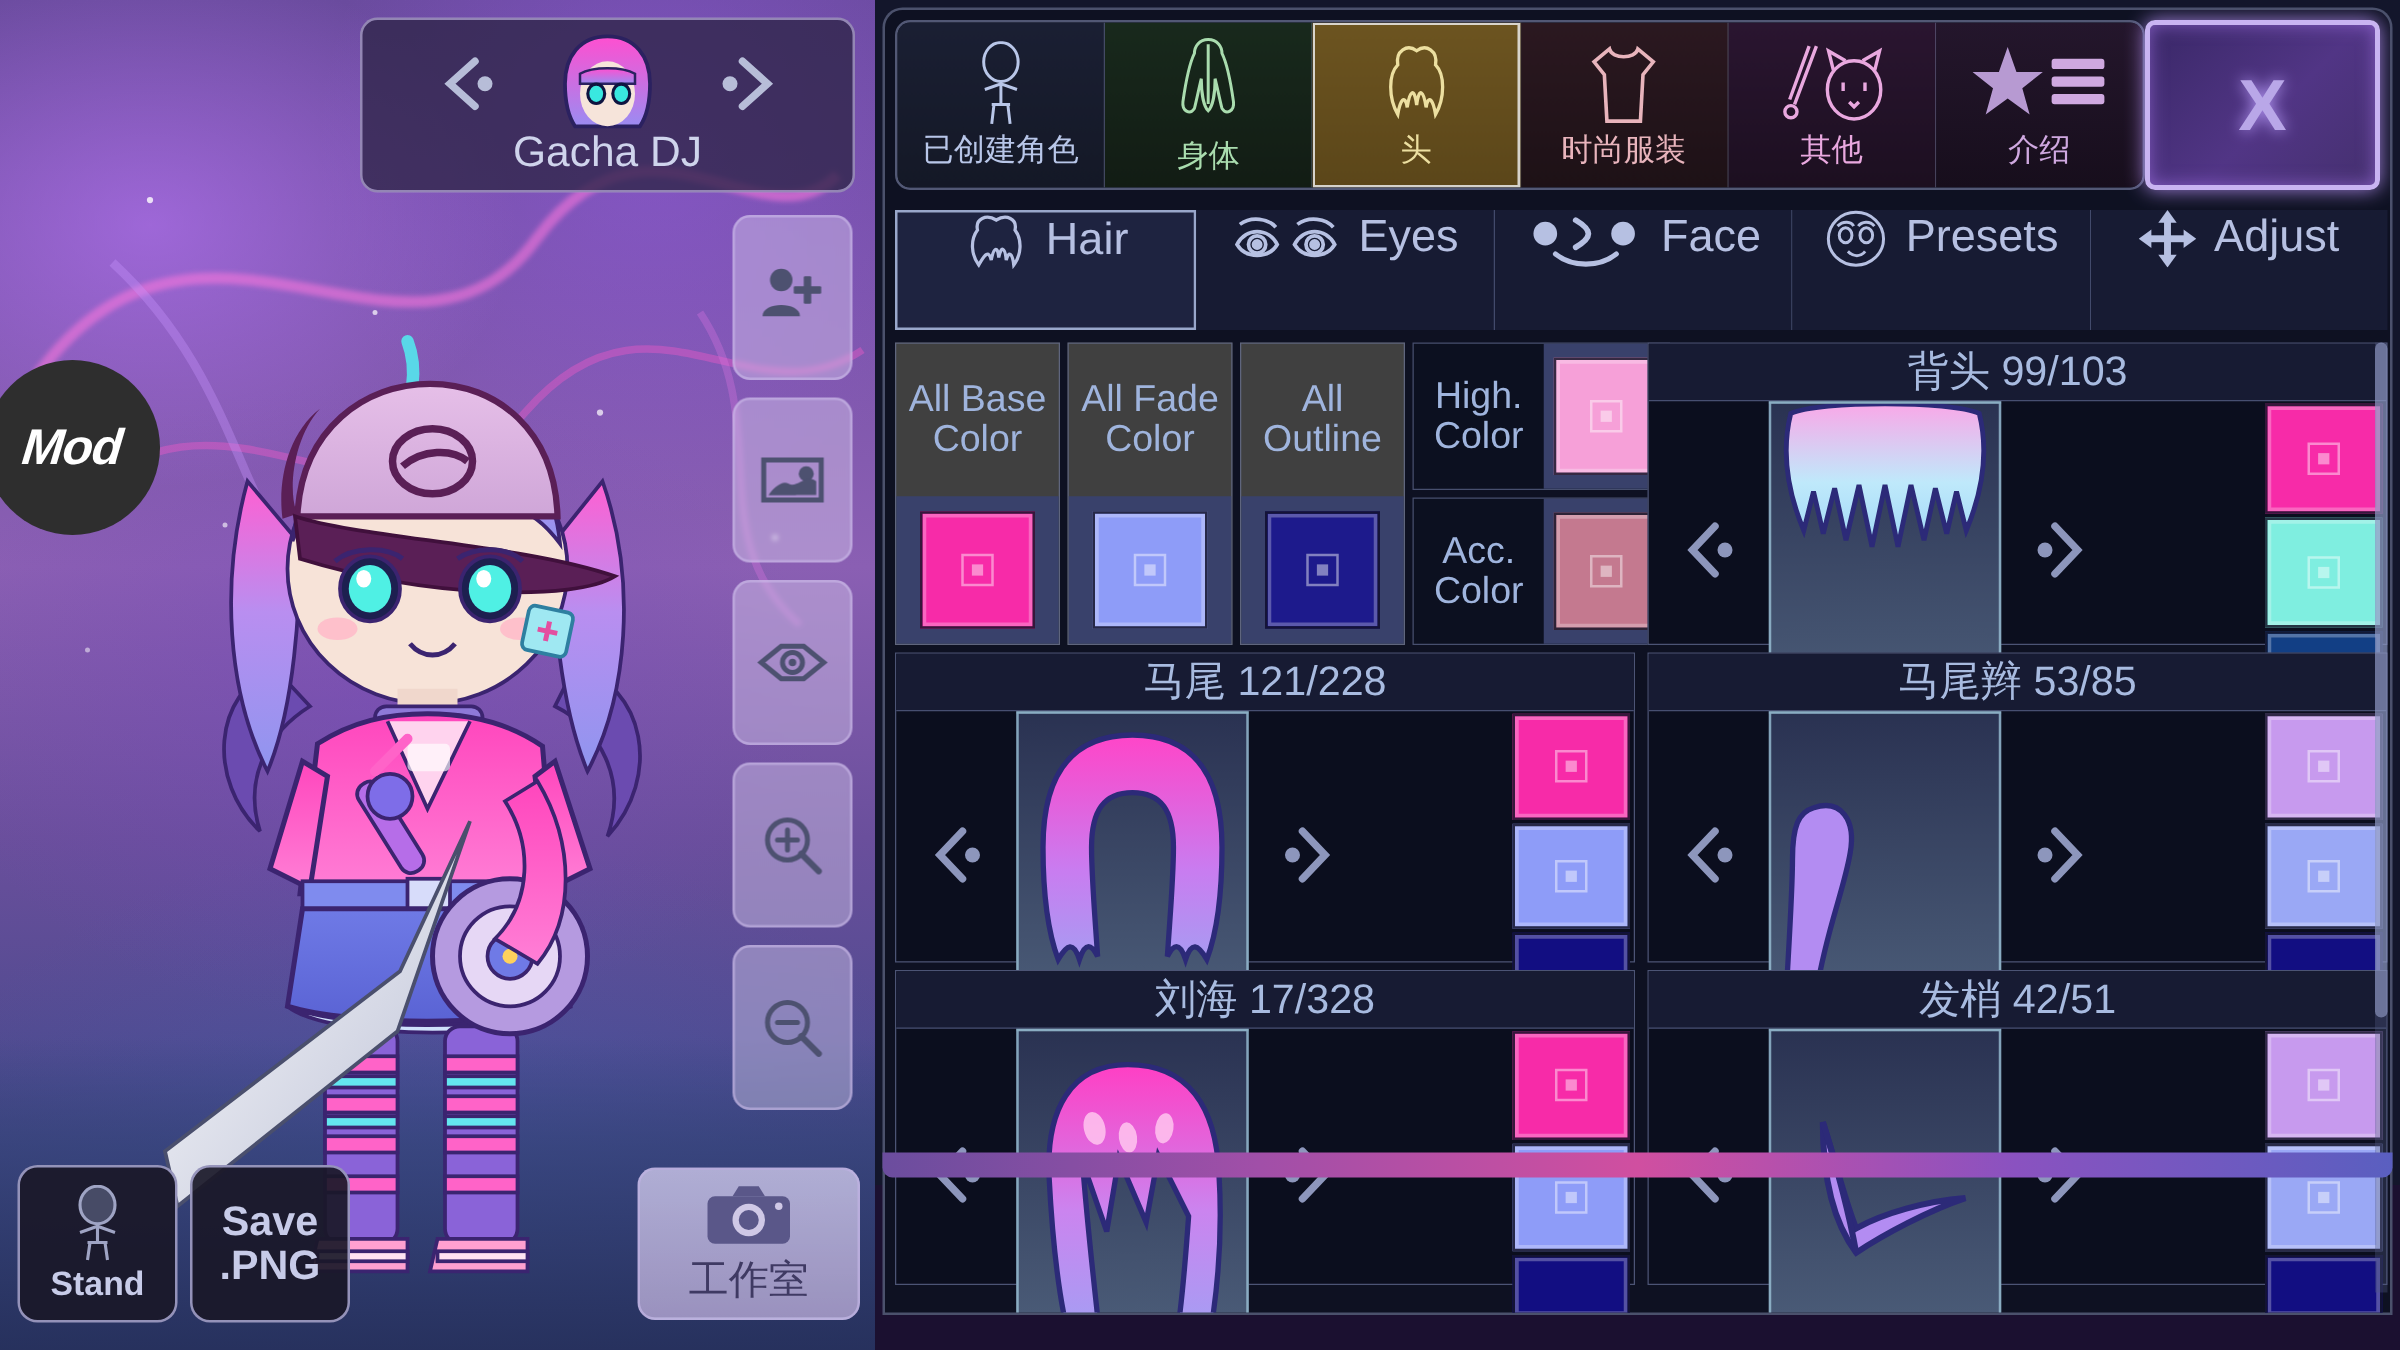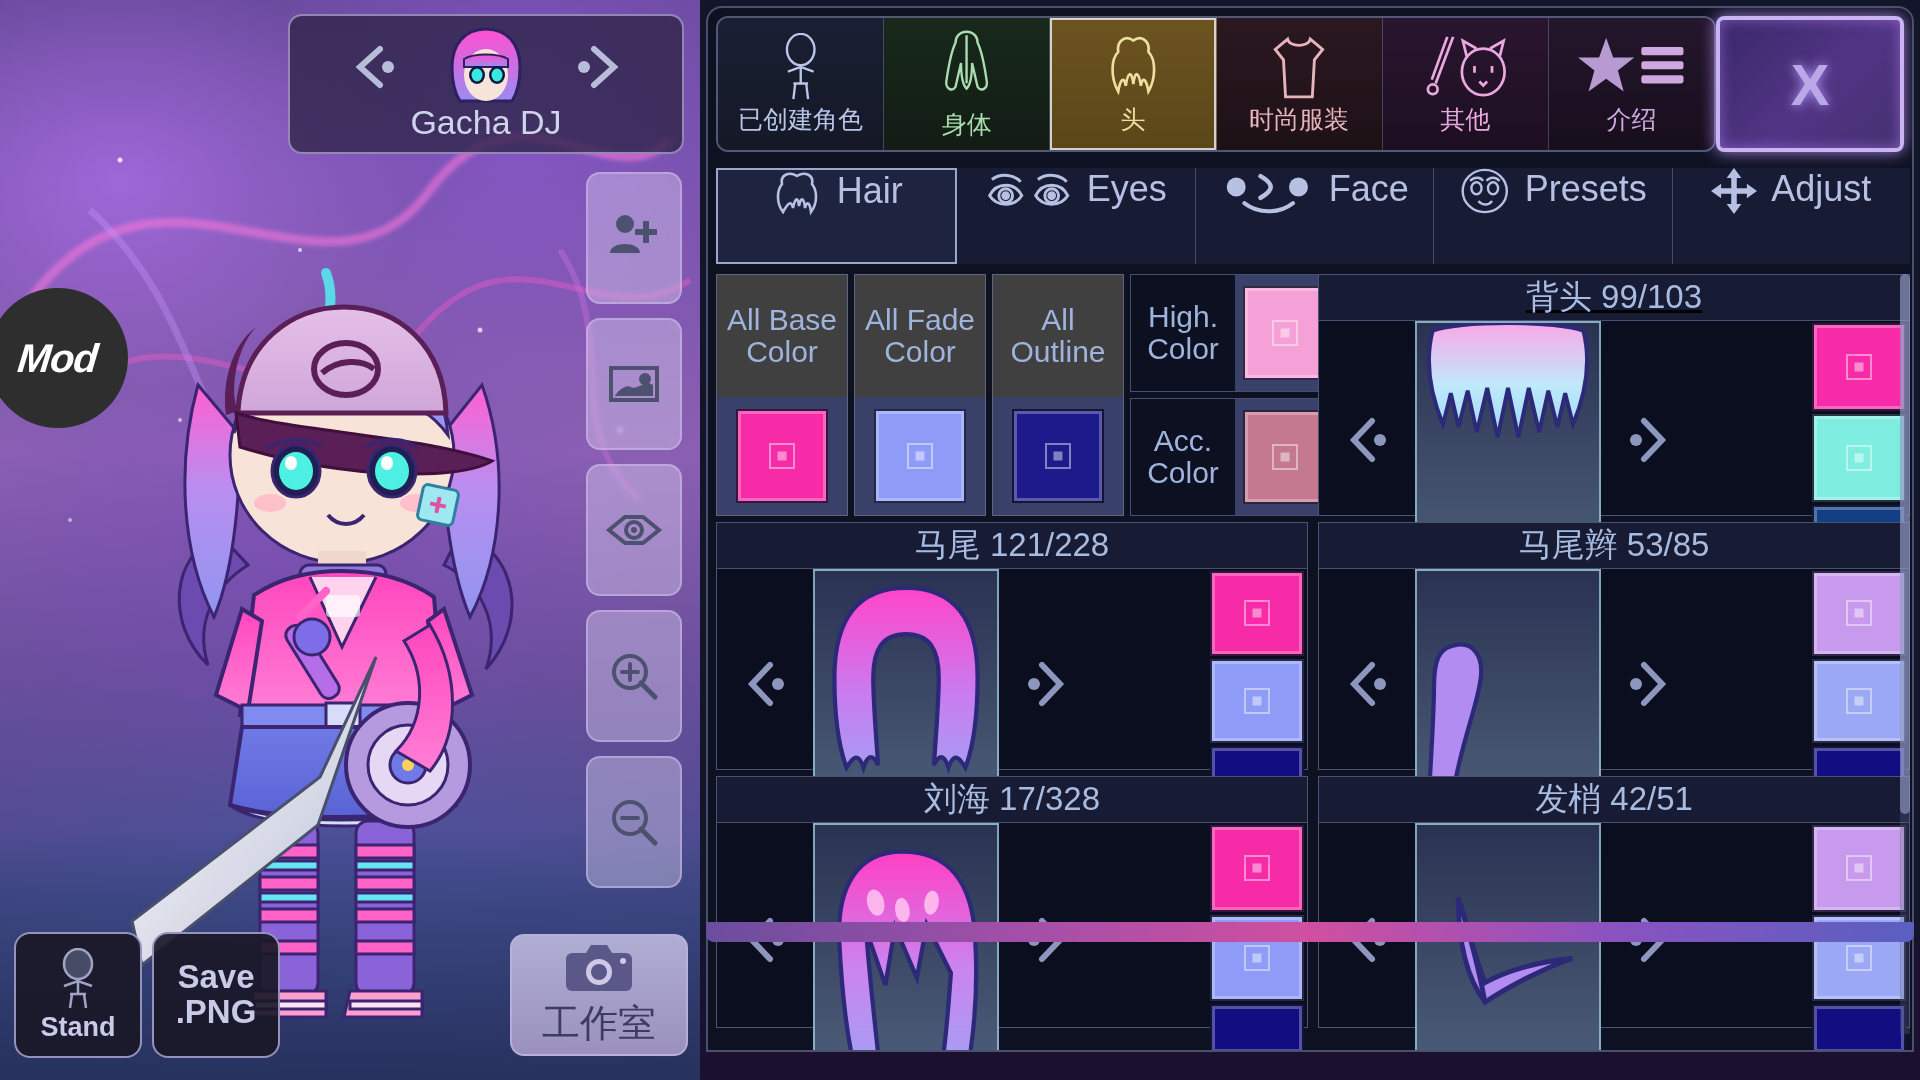--- a/index.html
+++ b/index.html
@@ -81,21 +81,21 @@
   #stand-btn .lbl { color:#c7cbe8; font-size:27px; font-weight:bold; margin-top:2px; }
   #save-btn .lbl { color:#c7cbe8; font-size:33px; font-weight:bold; line-height:1.05; }
   #studio-btn {
     position:absolute; left:510px; bottom:24px; width:178px; height:122px;
     border-radius:14px;
     border:2px solid rgba(190,178,225,.8);
     background:linear-gradient(180deg, rgba(210,204,238,.78), rgba(186,172,216,.78));
     display:flex; flex-direction:column; align-items:center; justify-content:center;
     cursor:pointer;
   }
-  #studio-btn .lbl { color:#3f3a63; font-size:38px; margin-top:1px; }
+  #studio-btn .lbl { color:#3f3a63; font-size:32px; margin-top:1px; }
 
   
   #panel {
     position:absolute; left:700px; top:0; width:1220px; height:948px;
     background:#13162b;
   }
   #panel-inner {
     position:absolute; left:6px; top:6px; width:1208px; height:1046px;
     background:#0e1122;
     border:2px solid rgba(150,160,200,.45);
@@ -700,21 +700,21 @@
           </div>
           <div class="swatch-wrap">
               <div class="swatch" style="background: rgb(196, 121, 143);"></div>
             </div>
         </div>
       </div>
     </div>
 
     <div id="grid">
 
-      <div class="card" style="left:602px; top:0px; width:592px; height:242px;text-decoration:underline;">
+      <div class="card" style="left:602px; top:0px; width:592px; height:242px;">
         <div class="title">背头 99/103</div>
         <div class="body">
           <div class="pickrow">
             <div class="arrow">
               <svg viewBox="0 0 62 62">
                   <g stroke="#8d96bc" stroke-width="6" fill="none" stroke-linecap="round">
                 <path d="M36 12 L18 31 L36 50"></path>
                   </g>
                   <circle cx="44" cy="31" r="6" fill="#8d96bc"></circle>
                 </svg>

